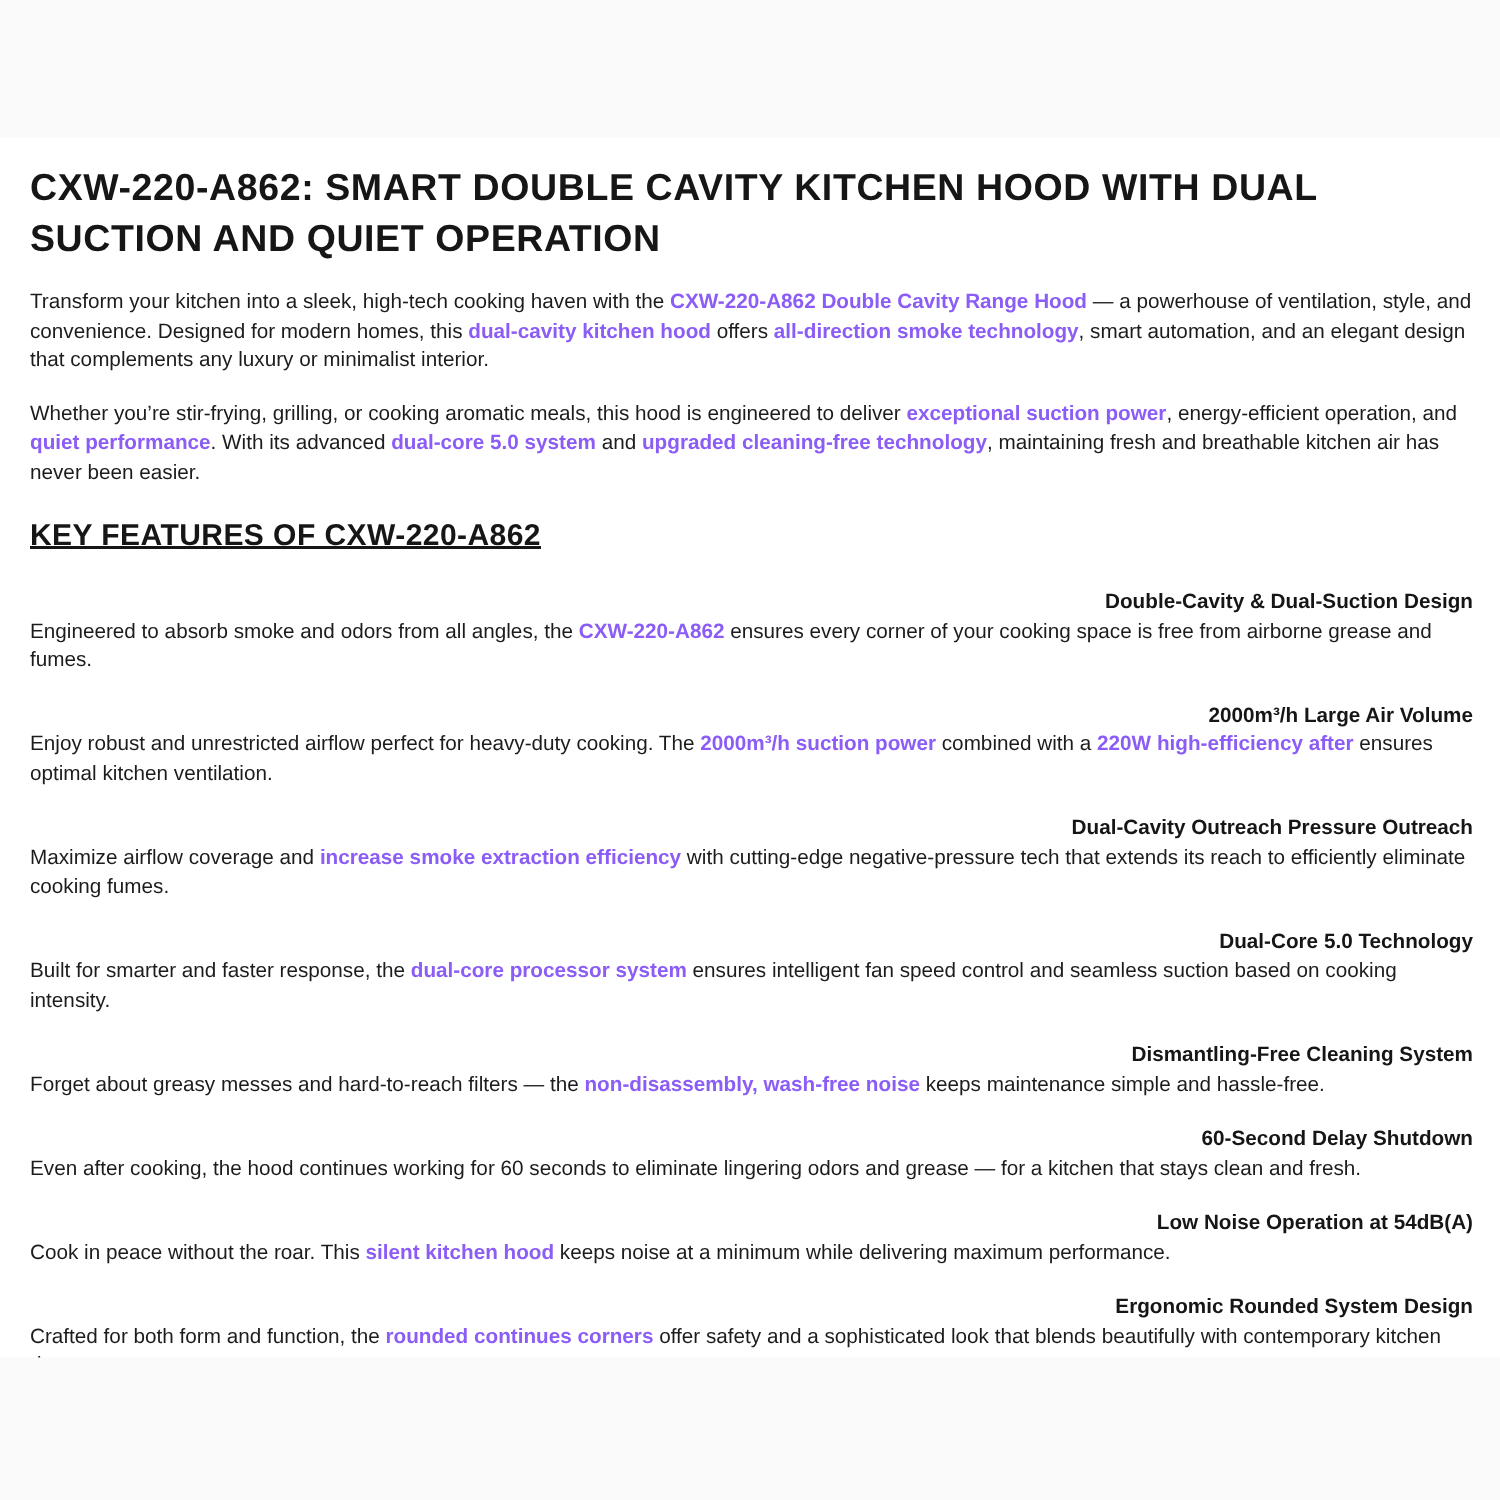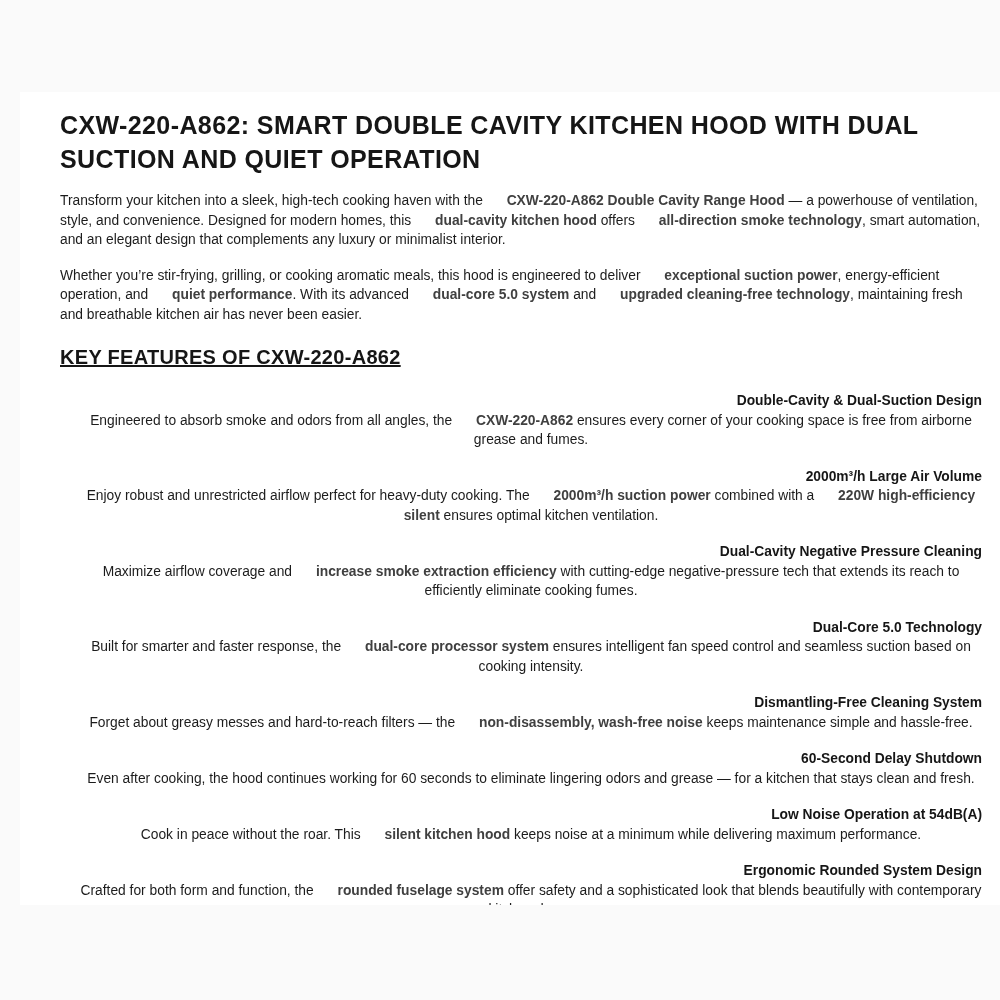--- a/index.html
+++ b/index.html
@@ -1,15 +1,15 @@
 <!DOCTYPE html>
 <html><head>
 <meta charset="utf-8">
 <style>
-  * { box-sizing: border-box; padding-left: 20px; }
+  * { box-sizing: border-box; }
   html, body { margin: 0; padding: 0; }
   body {
     width: 1000px;
     height: 1000px;
     background: #fafafa;
     font-family: "Liberation Sans", sans-serif;
     color: #1c1c1c;
     -webkit-font-smoothing: antialiased;
   }
   .page {
@@ -57,23 +57,22 @@
     line-height: 19.5px;
     font-weight: 700;
     color: #161616;
     text-align: right;
   }
   .feature p {
     margin: 0;
     font-size: 13.8px;
     line-height: 19.5px;
     color: #1c1c1c;
-    text-align: center;
   }
-  b { font-weight: 700; color: #404040; }
+  b { font-weight: 700; color: #8b5cf6; }
 </style>
 </head>
 <body>
 
 <div class="page">
 
   <div class="band-top"></div>
 
   <main class="content">
 
@@ -84,25 +83,25 @@
 
     <h2 class="features-heading">KEY FEATURES OF CXW-220-A862</h2>
 
     <section class="feature">
       <h3>Double-Cavity &amp; Dual-Suction Design</h3>
       <p>Engineered to absorb smoke and odors from all angles, the <b>CXW-220-A862</b> ensures every corner of your cooking space is free from airborne grease and fumes.</p>
     </section>
 
     <section class="feature">
       <h3>2000m³/h Large Air Volume</h3>
-      <p>Enjoy robust and unrestricted airflow perfect for heavy-duty cooking. The <b>2000m³/h suction power</b> combined with a <b>220W high-efficiency silent</b> ensures optimal kitchen ventilation.</p>
+      <p>Enjoy robust and unrestricted airflow perfect for heavy-duty cooking. The <b>2000m³/h suction power</b> combined with a <b>220W high-efficiency after</b> ensures optimal kitchen ventilation.</p>
     </section>
 
     <section class="feature">
-      <h3>Dual-Cavity Negative Pressure Cleaning</h3>
+      <h3>Dual-Cavity Outreach Pressure Outreach</h3>
       <p>Maximize airflow coverage and <b>increase smoke extraction efficiency</b> with cutting-edge negative-pressure tech that extends its reach to efficiently eliminate cooking fumes.</p>
     </section>
 
     <section class="feature">
       <h3>Dual-Core 5.0 Technology</h3>
       <p>Built for smarter and faster response, the <b>dual-core processor system</b> ensures intelligent fan speed control and seamless suction based on cooking intensity.</p>
     </section>
 
     <section class="feature">
       <h3>Dismantling-Free Cleaning System</h3>
@@ -114,20 +113,20 @@
       <p>Even after cooking, the hood continues working for 60 seconds to eliminate lingering odors and grease — for a kitchen that stays clean and fresh.</p>
     </section>
 
     <section class="feature">
       <h3>Low Noise Operation at 54dB(A)</h3>
       <p>Cook in peace without the roar. This <b>silent kitchen hood</b> keeps noise at a minimum while delivering maximum performance.</p>
     </section>
 
     <section class="feature">
       <h3>Ergonomic Rounded System Design</h3>
-      <p>Crafted for both form and function, the <b>rounded fuselage system</b> offer safety and a sophisticated look that blends beautifully with contemporary kitchen decor.</p>
+      <p>Crafted for both form and function, the <b>rounded continues corners</b> offer safety and a sophisticated look that blends beautifully with contemporary kitchen decor.</p>
     </section>
 
   </main>
 
   <div class="band-bottom"></div>
 
 </div>
 
 </body></html>

